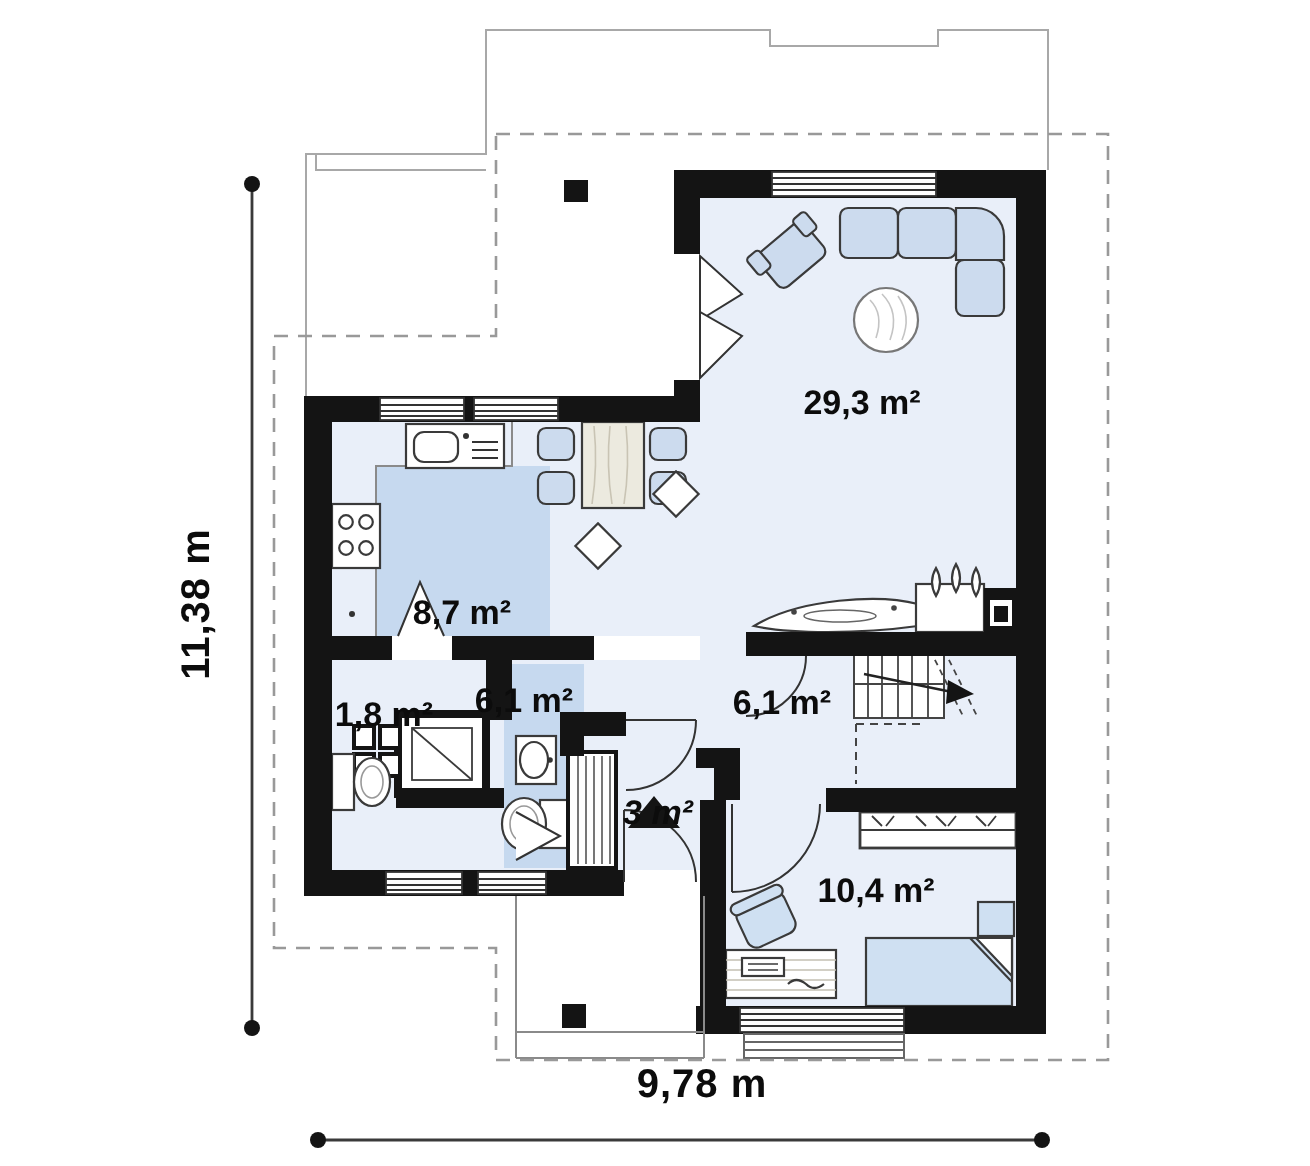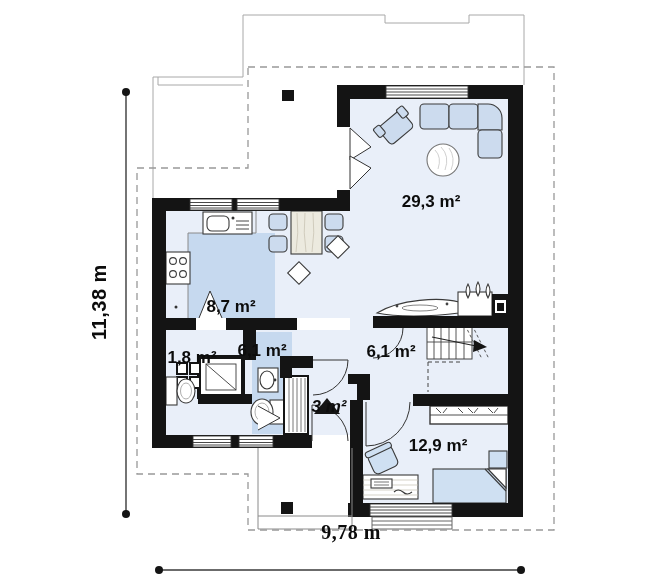--- a/index.html
+++ b/index.html
@@ -245,17 +245,17 @@
     </g>
   </g>
 </svg>
 
 <div class="label" style="left:231px;top:271px;margin-top:36px;">8,7 m²</div>
 <div class="label" style="left:431px;top:202px;">29,3 m²</div>
 <div class="label" style="left:192px;top:342px;margin-top:16px;">1,8 m²</div>
 <div class="label" style="left:262px;top:351px;">6,1 m²</div>
 <div class="label" style="left:391px;top:352px;">6,1 m²</div>
 <div class="label" style="left:329px;top:407px;font-style:italic;">3 m²</div>
-<div class="label" style="left:438px;top:446px;">12,9 m²</div>
+<div class="label" style="left:438px;top:446px;">10,4 m²</div>
 
 <div class="label dim dim-v" style="left:99px;top:302px;">11,38 m</div>
-<div class="label dim" style="left:351px;top:532px;font-family:Liberation Serif, serif;">9,78 m</div>
+<div class="label dim" style="left:351px;top:543px;">9,78 m</div>
 </div>
 
 </body></html>

